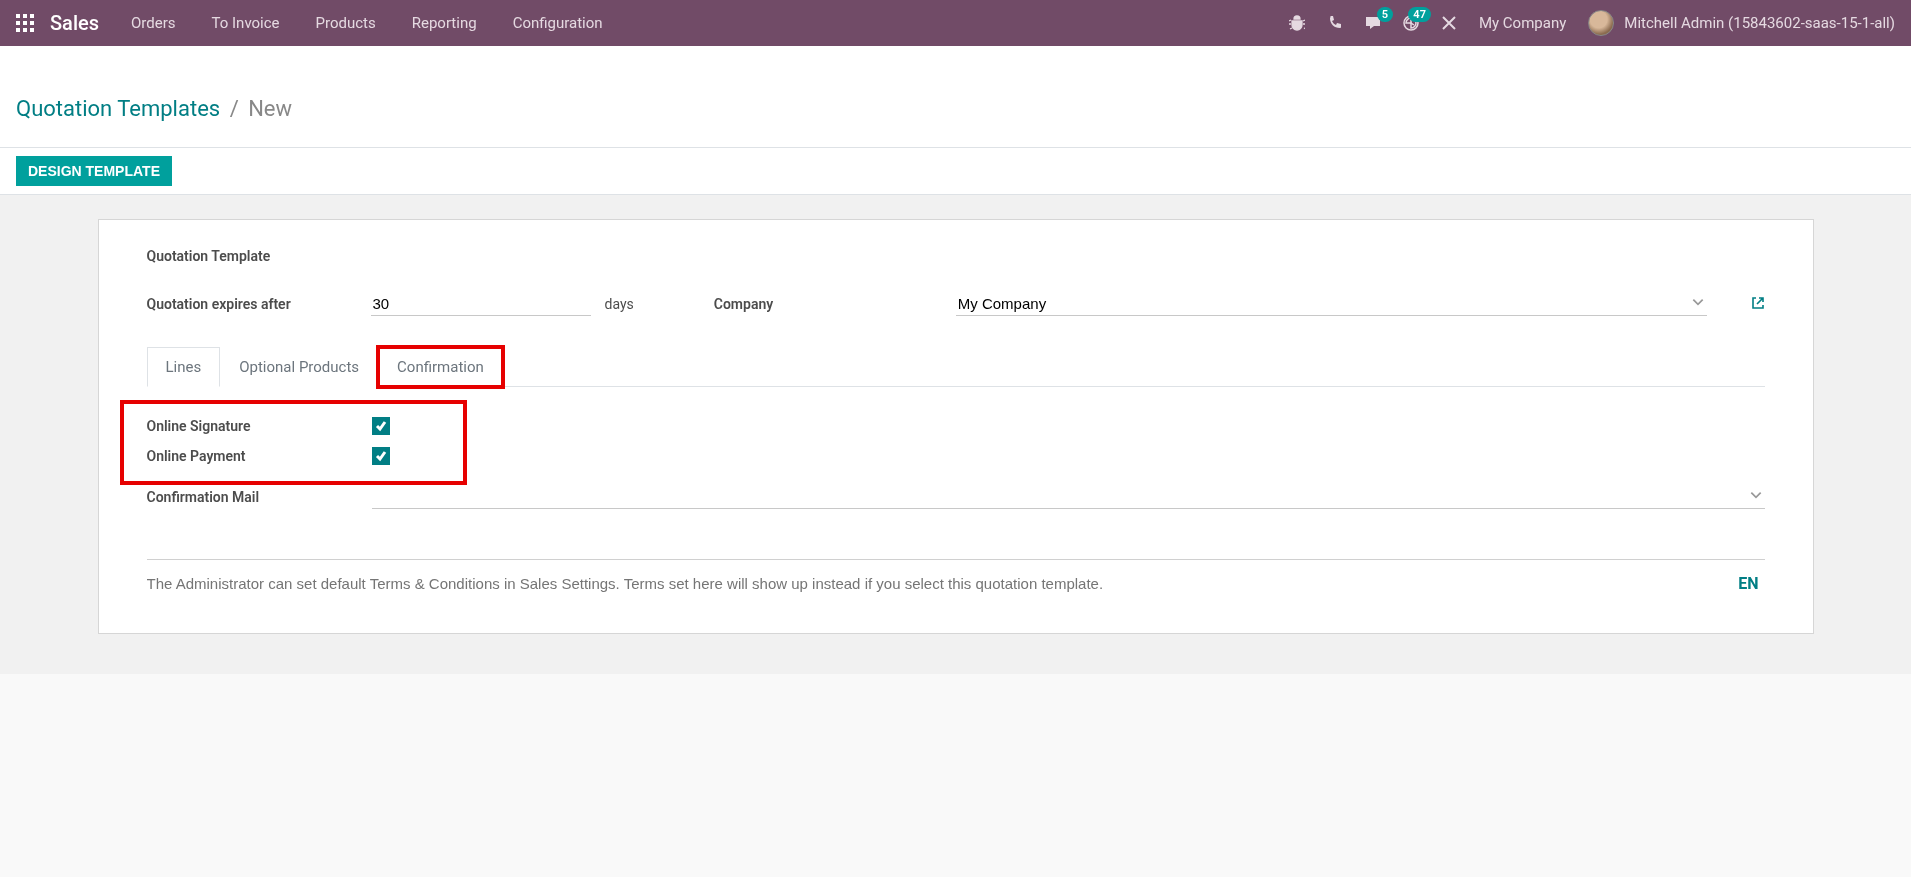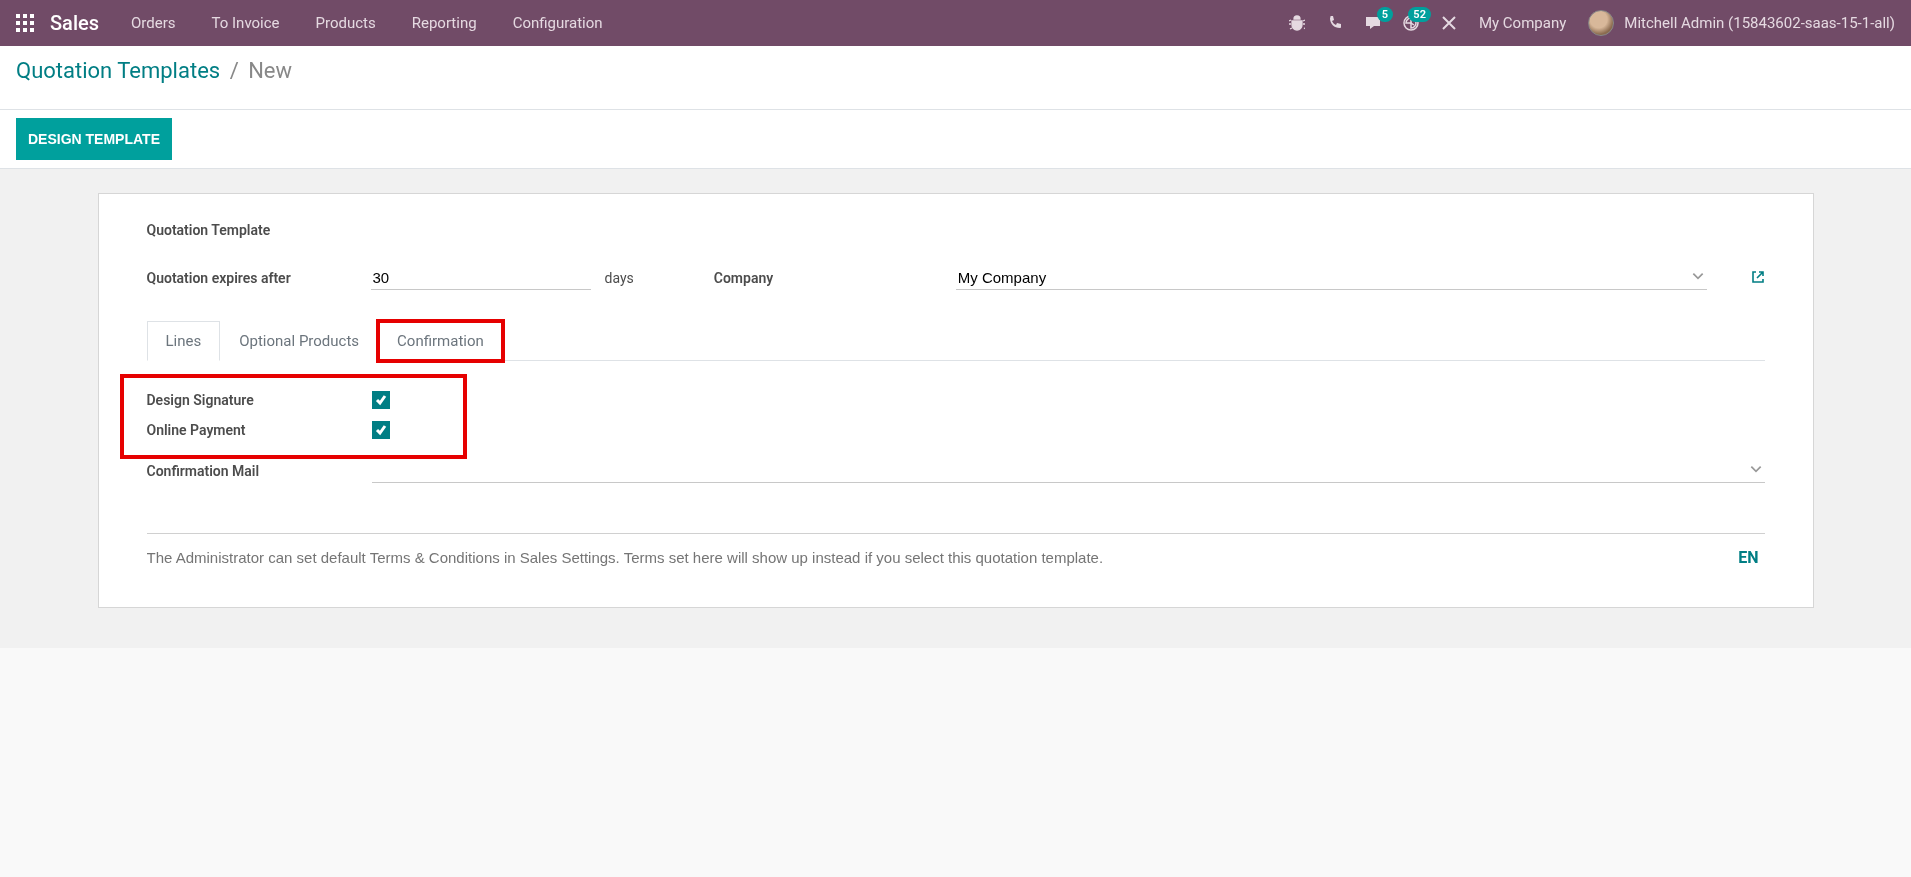--- a/index.html
+++ b/index.html
@@ -66,20 +66,21 @@
 
   
   .control-panel {
     background: #fff;
     padding: 12px 16px 10px 16px;
     border-bottom: 1px solid #dee2e6;
   }
   .breadcrumb {
     font-size: 22px;
     margin-bottom: 16px;
+    margin-top: 38px;
   }
   .breadcrumb .bc-link { color: #017e84; cursor: pointer; }
   .breadcrumb .bc-sep { color: #888; margin: 0 4px; }
   .breadcrumb .bc-current { color: #888; }
   .cp-buttons { display: flex; gap: 18px; align-items: center; }
   .btn-primary {
     background: #017e84;
     color: #fff;
     border: none;
     padding: 7px 14px;
@@ -101,21 +102,21 @@
   
   .form-statusbar {
     background: #fff;
     padding: 8px 16px;
     border-bottom: 1px solid #dee2e6;
   }
   .btn-statusbar {
     background: #00a09d;
     color: #fff;
     border: none;
-    padding: 13px 12px;
+    padding: 7px 12px;
     font-size: 14px;
     font-weight: 600;
     cursor: pointer;
     text-transform: uppercase;
   }
 
   .sheet-bg {
     background: #f1f1f1;
     padding: 24px 0 40px 0;
     display: flex;
@@ -313,21 +314,21 @@
       <svg viewBox="0 0 16 16">
           <path d="M1 2h14v9H9l-4 3v-3H1z"></path>
         </svg>
       <span class="badge">5</span>
     </span>
     <span class="icon">
       <svg viewBox="0 0 16 16">
           <path d="M8 1a7 7 0 1 0 0 14A7 7 0 0 0 8 1zm0 2a5 5 0 0 1 0 10V8H3a5 5 0 0 1 5-5z" fill="none" stroke="#e5d9e1" stroke-width="1.5"></path>
           <path d="M8 4v4l3 2" stroke="#e5d9e1" stroke-width="1.5" fill="none"></path>
         </svg>
-      <span class="badge">52</span>
+      <span class="badge">47</span>
     </span>
     <span class="icon">
       <svg viewBox="0 0 16 16">
           <path d="M2 14L14 2M2 2l12 12" stroke="#e5d9e1" stroke-width="2"></path>
         </svg>
     </span>
     <span class="company-name">My Company</span>
     <div class="user">
       <div class="avatar"></div>
       <span class="username">Mitchell Admin (15843602-saas-15-1-all)</span>
@@ -381,21 +382,21 @@
       <div class="tabbar">
         <div class="tab">Lines</div>
         <div class="tab">Optional Products</div>
         <div class="tab active-indicator">Confirmation</div>
       </div>
 
       <div class="tab-content">
         <div class="conf-box">
           <div class="red-box"></div>
           <div class="conf-row">
-            <div class="field-label">Design Signature</div>
+            <div class="field-label">Online Signature</div>
             <span class="checkbox">
               <svg viewBox="0 0 12 12">
                   <path d="M2 6l3 3 5-7"></path>
                 </svg>
             </span>
           </div>
           <div class="conf-row">
             <div class="field-label">Online Payment</div>
             <span class="checkbox">
               <svg viewBox="0 0 12 12">

